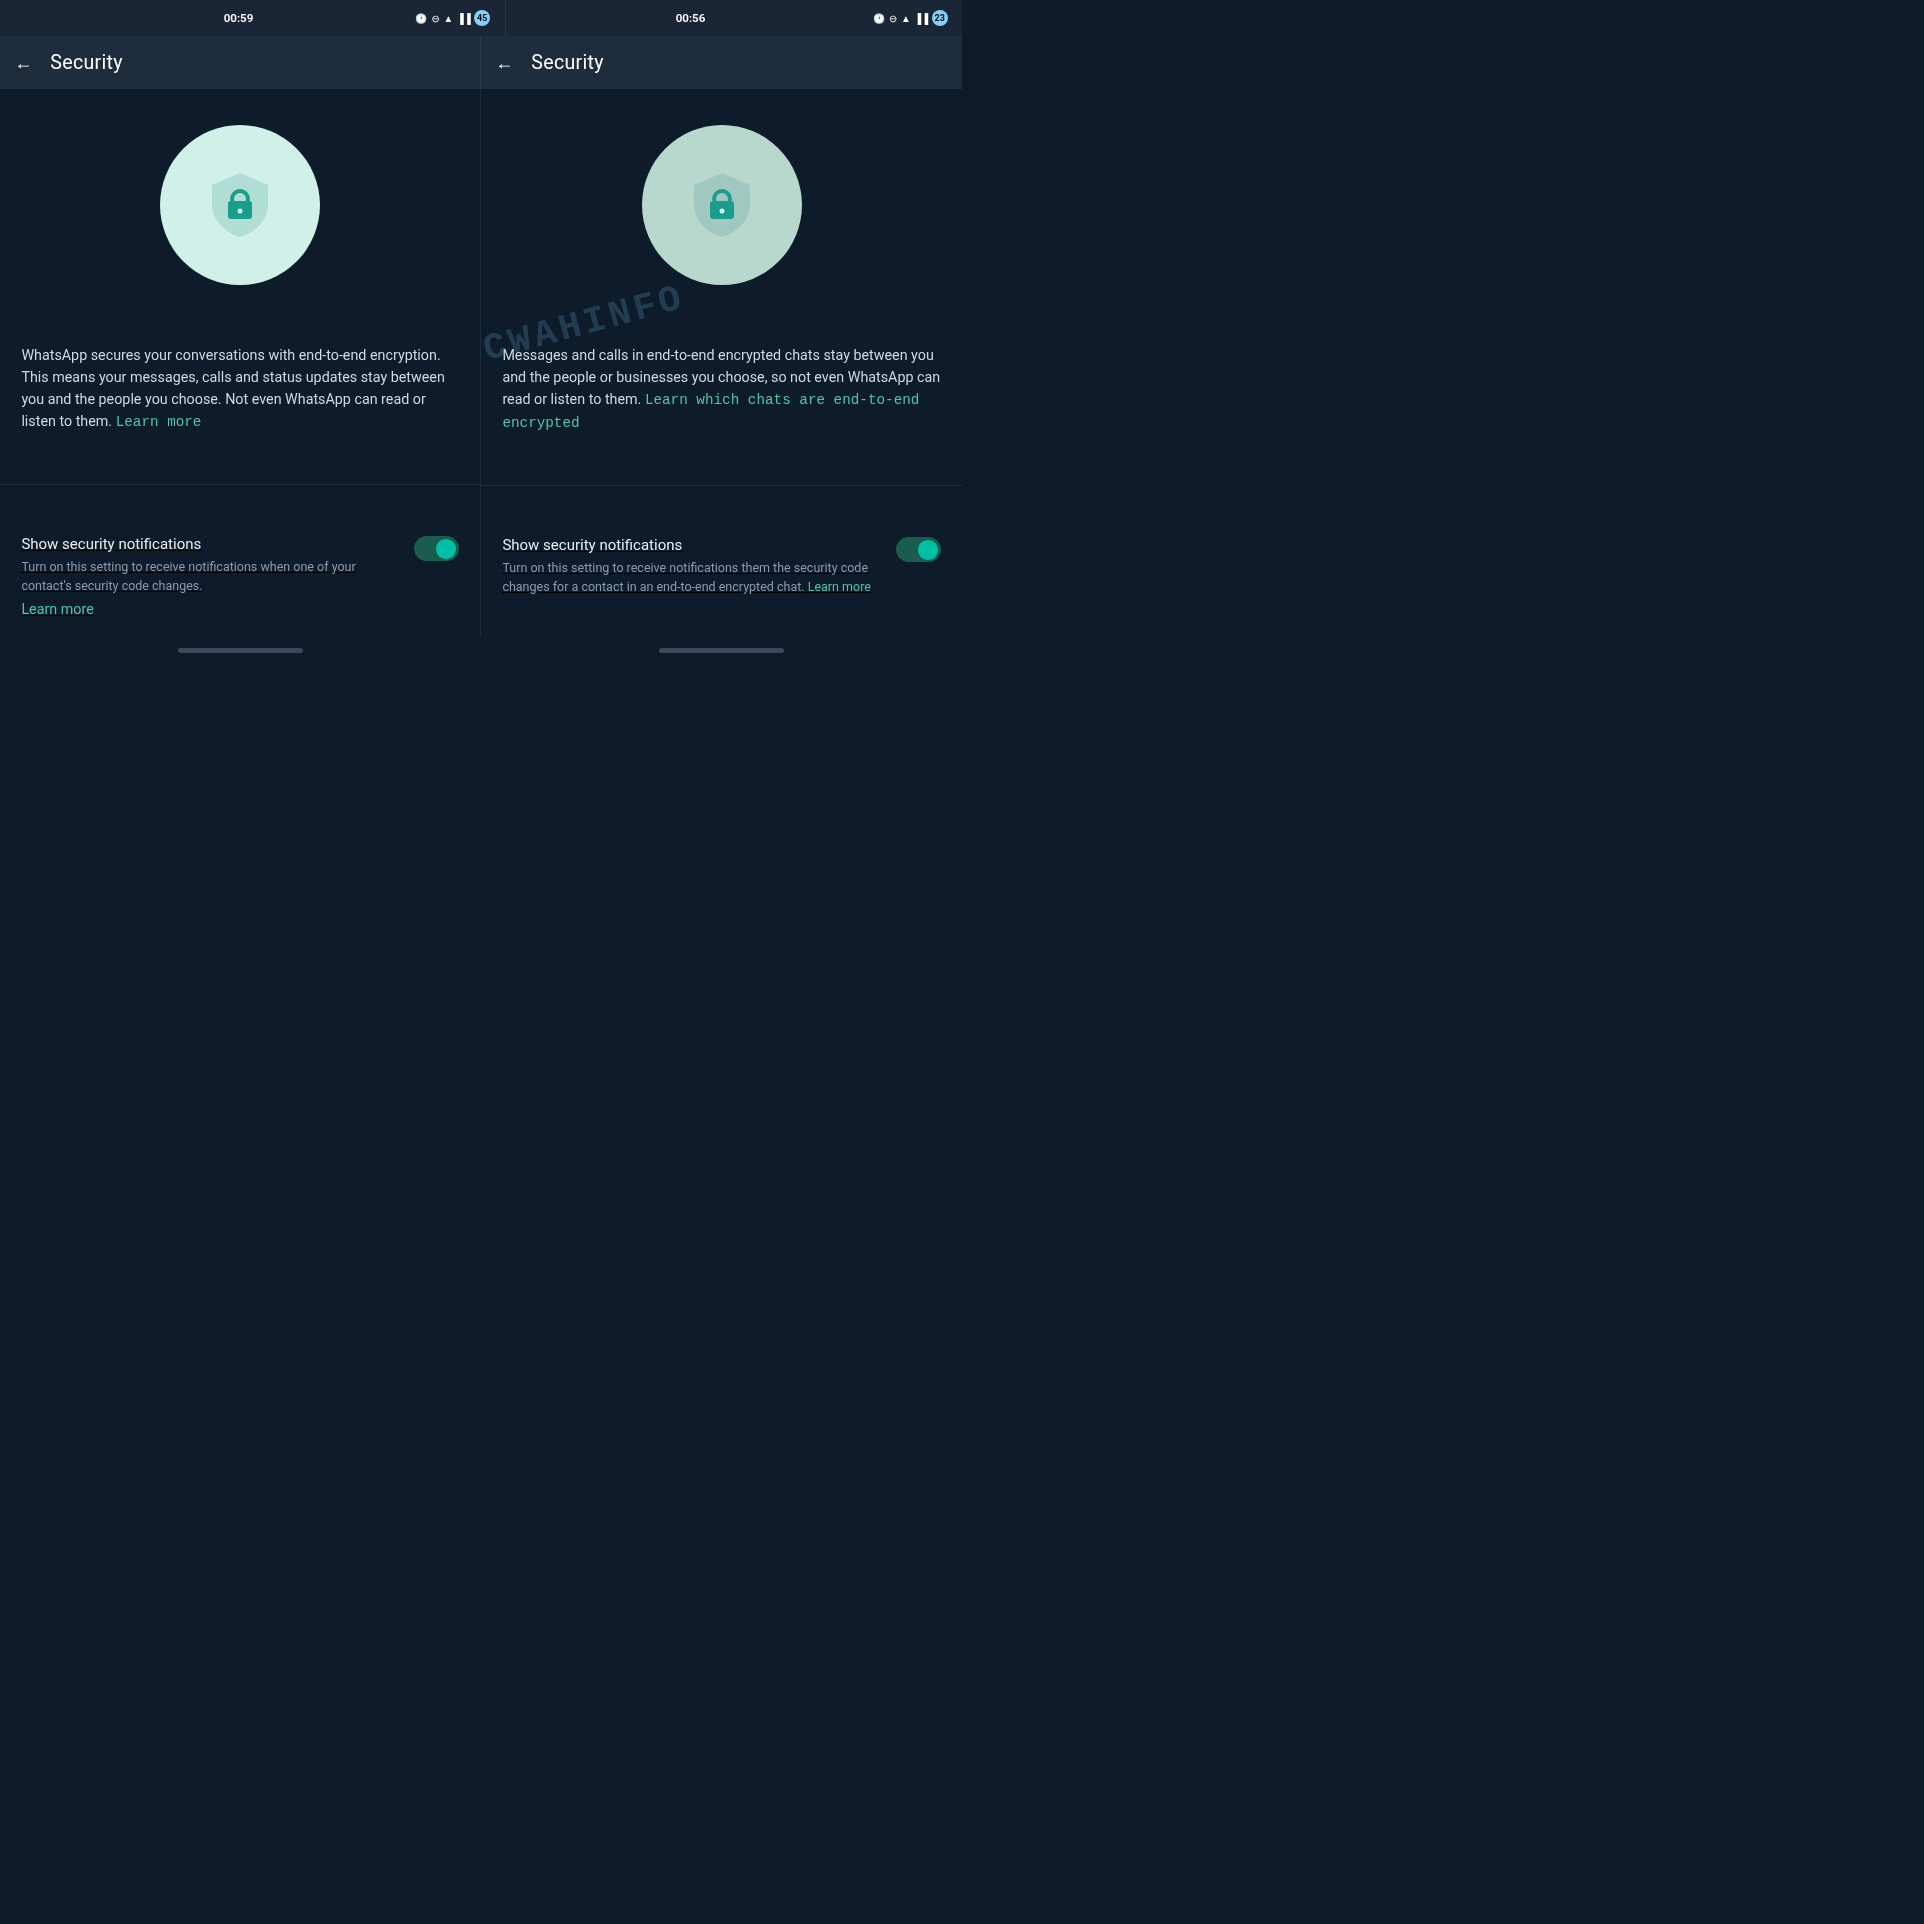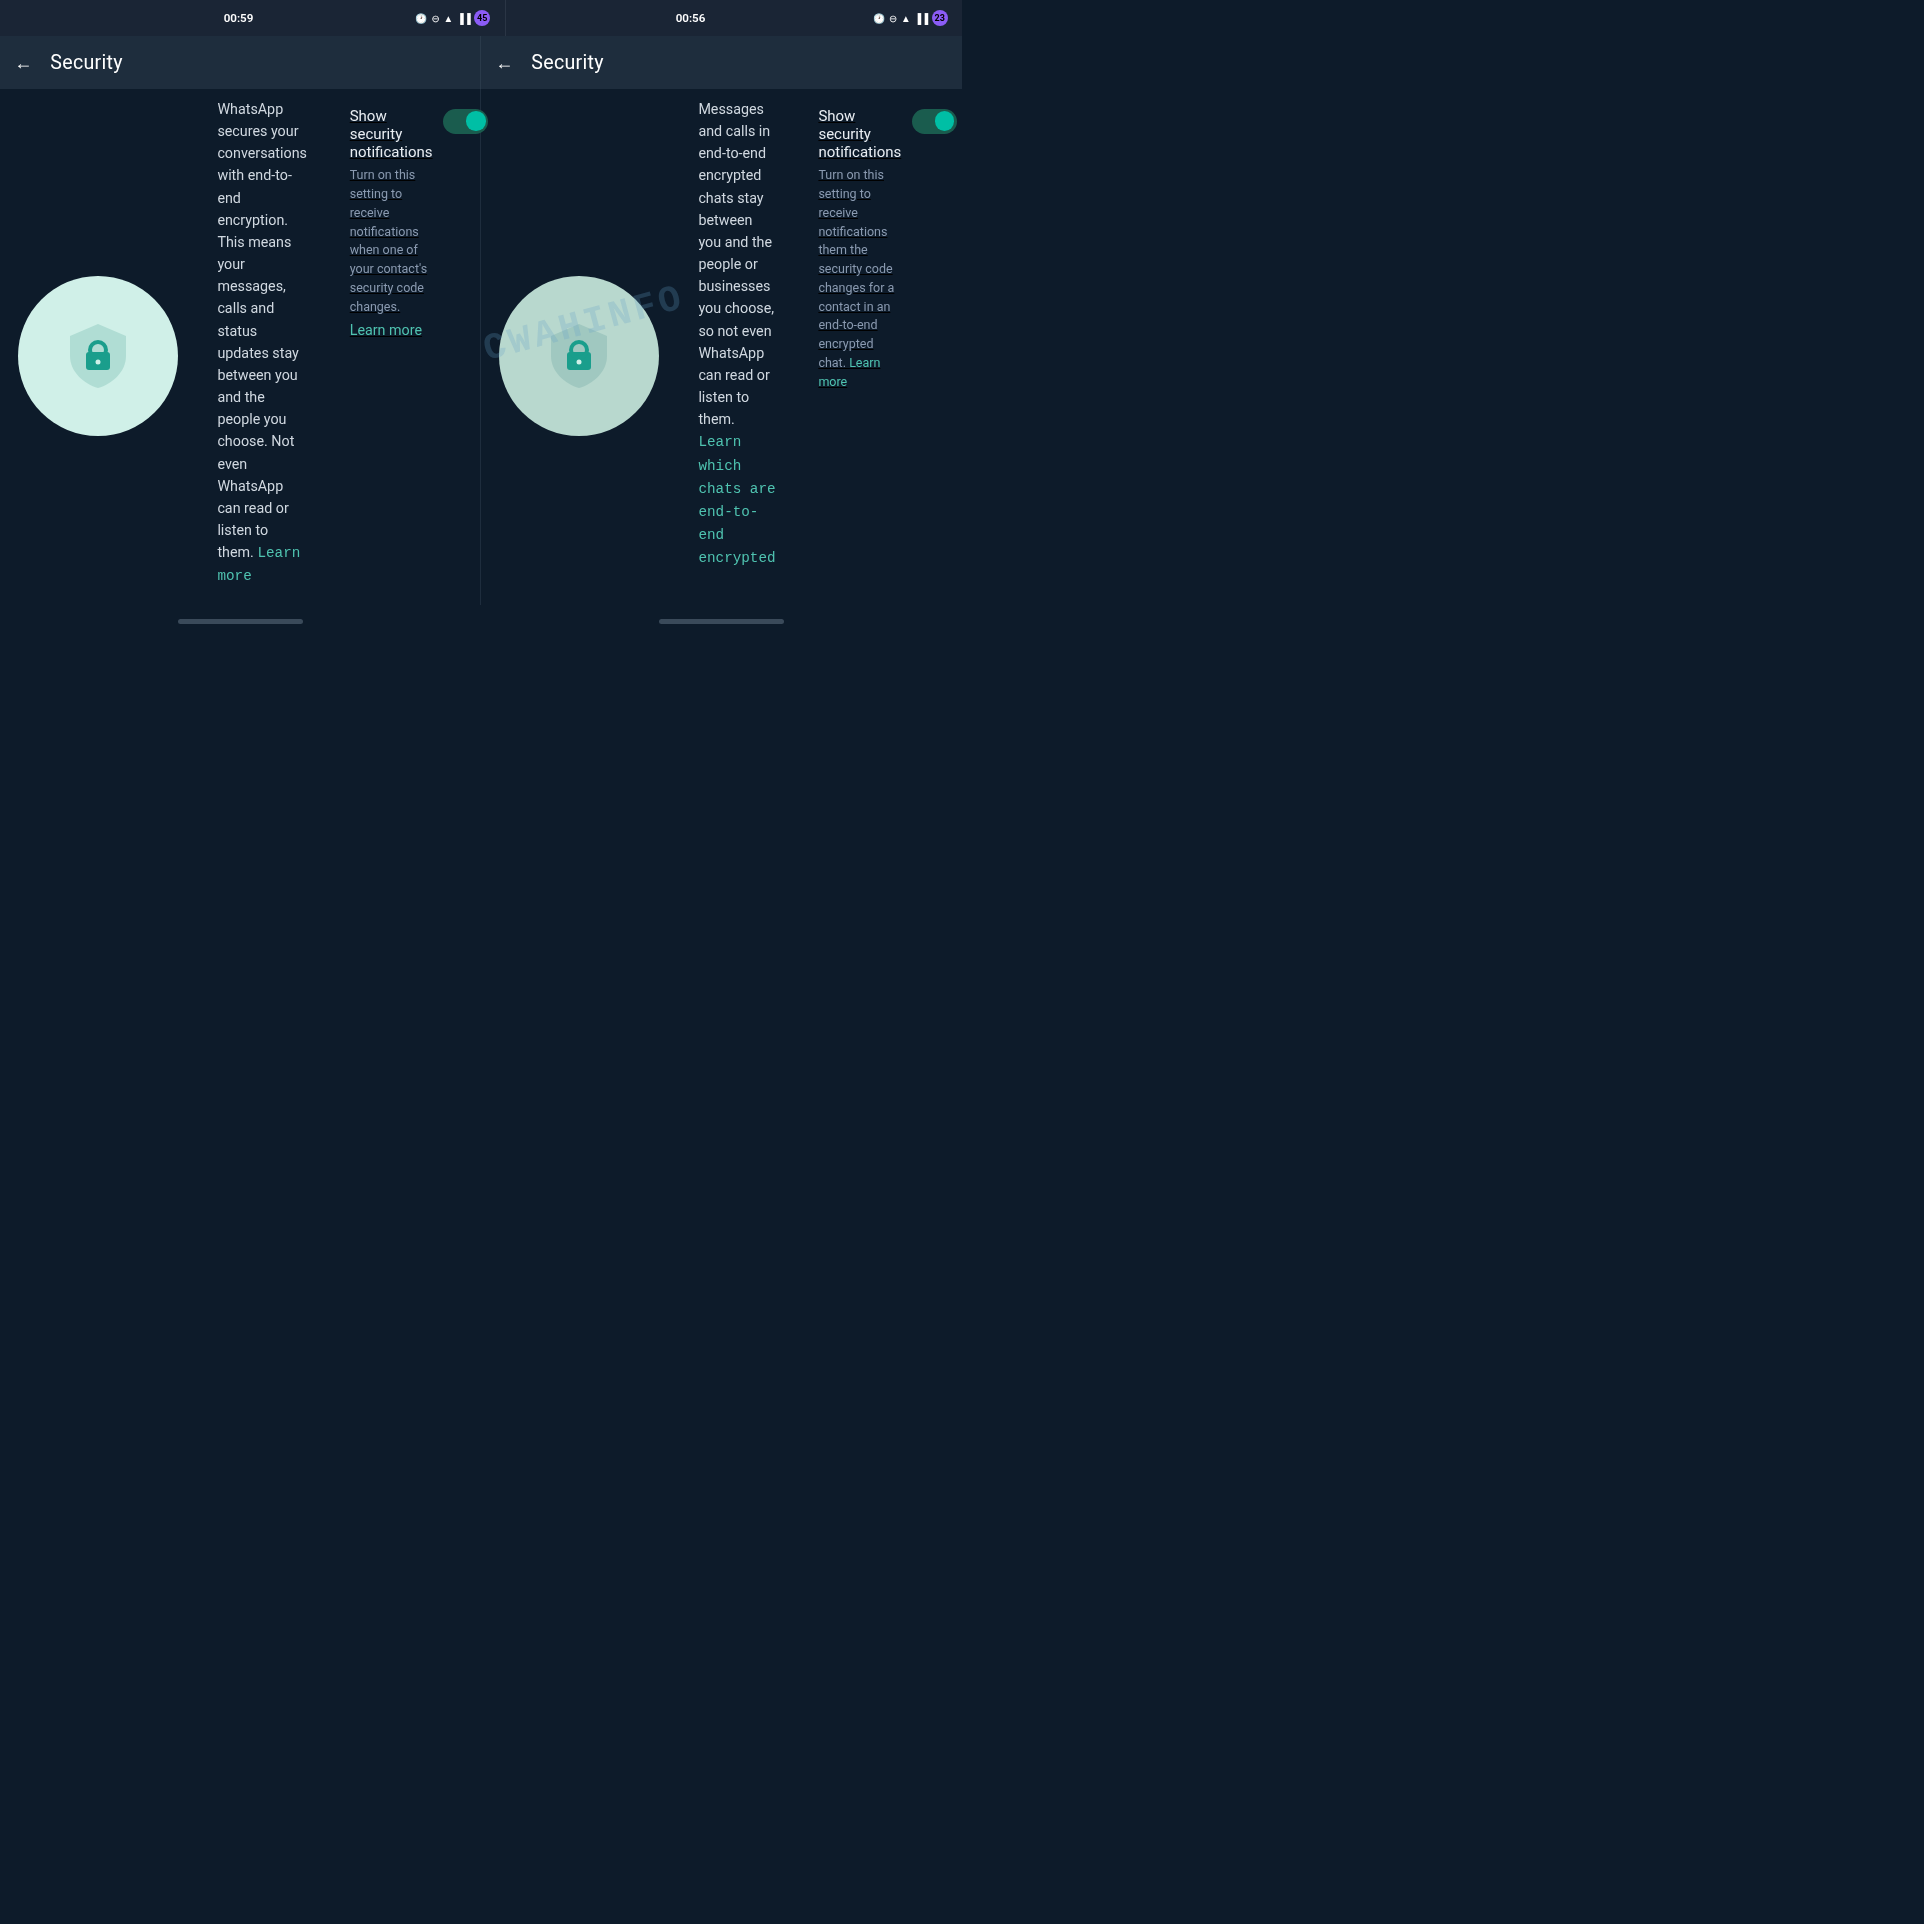--- a/index.html
+++ b/index.html
@@ -38,21 +38,21 @@
       flex: 1;
       text-align: center;
     }
     .status-icons {
       display: flex;
       align-items: center;
       gap: 3.6px;
       font-size: 9.8px;
     }
     .battery-badge {
-      background: #8b5cf6;
+      background: #7dd3fc;
       color: #000;
       border-radius: 50%;
       width: 16px;
       height: 16px;
       display: flex;
       align-items: center;
       justify-content: center;
       font-size: 9px;
       font-weight: bold;
     }
@@ -88,22 +88,23 @@
 
     
     .main-content {
       display: flex;
       flex: 1;
       background: #0d1b2a;
     }
     .panel {
       width: 50%;
       display: flex;
-      flex-direction: row;
+      flex-direction: column;
       padding: 0;
+      gap: 32px;
     }
     .panel:first-child {
       border-right: 0.9px solid #1e2d3d;
     }
 
     
     .icon-section {
       display: flex;
       justify-content: center;
       align-items: center;

